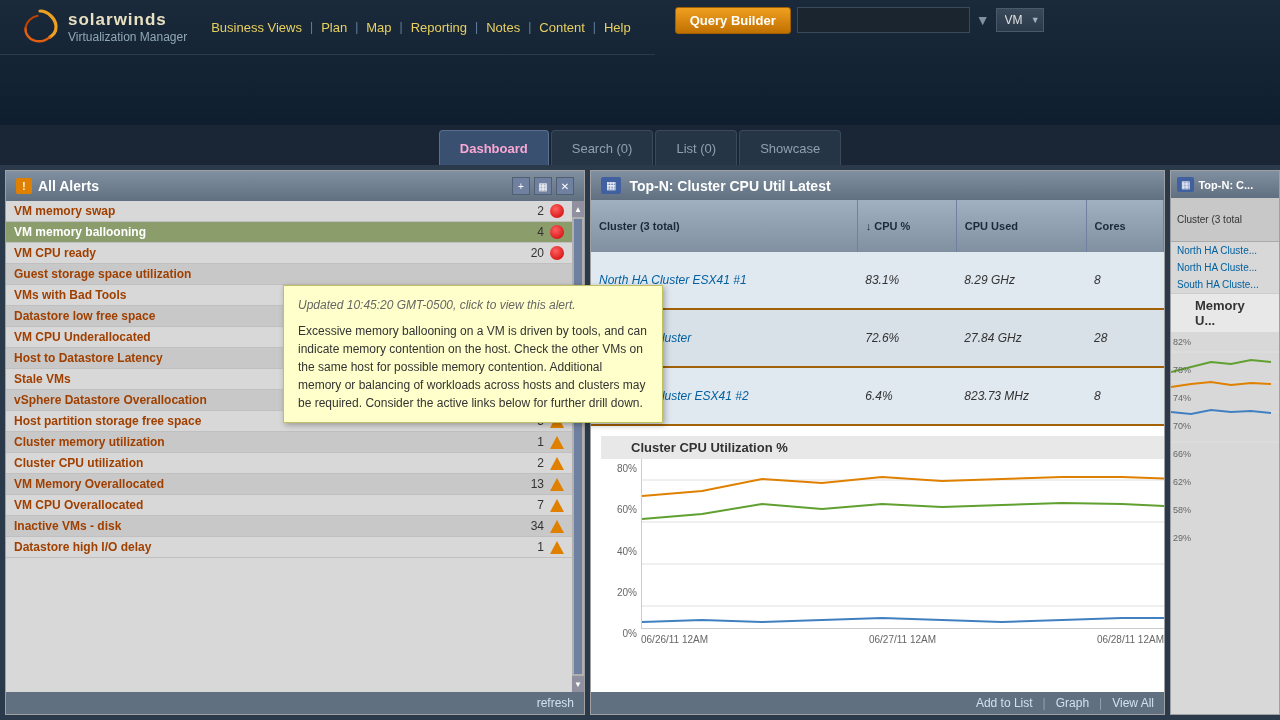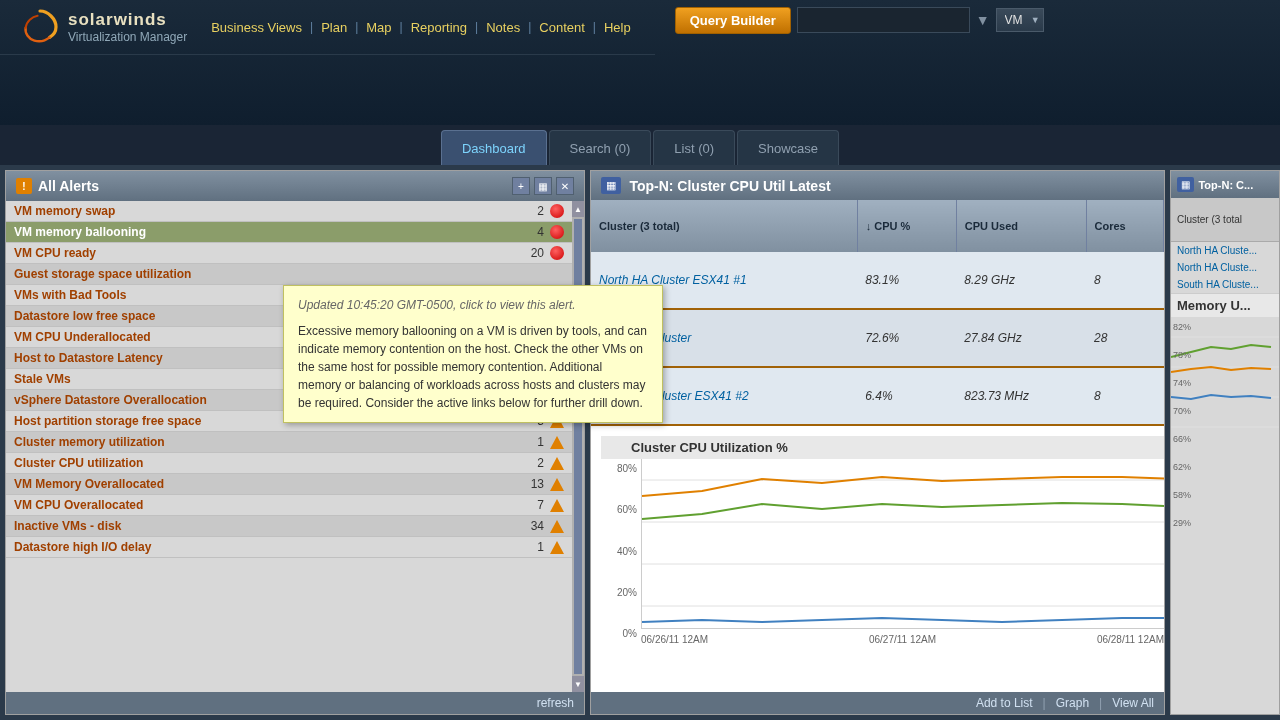--- a/index.html
+++ b/index.html
@@ -14,21 +14,21 @@
     #sub-nav { display: flex; align-items: center; height: 40px; padding: 0 20px; gap: 6px; }
     #query-builder-btn { background: linear-gradient(180deg, #f0a020 0%, #c07000 100%); color: white; padding: 5px 14px; font-size: 13px; font-weight: bold; border: 1px solid #a06000; cursor: pointer; border-radius: 3px; }
     #vm-dropdown { background: linear-gradient(180deg, #3a4a5a 0%, #2a3a4a 100%); color: #e0e0e0; padding: 4px 20px 4px 8px; border: 1px solid #4a5a6a; font-size: 12px; cursor: pointer; appearance: none; position: relative; }
     .dropdown-wrapper { position: relative; display: inline-block; }
     .dropdown-wrapper::after { content: '▼'; color: #a0b0c0; position: absolute; right: 4px; top: 50%; transform: translateY(-50%); font-size: 9px; pointer-events: none; }
     #searchbar { flex: 1; background: #1a2530; border: 1px solid #3a4a5a; color: #c0d0e0; padding: 4px 8px; font-size: 12px; }
 
     
     #tab-bar { background: #1a2535; display: flex; align-items: stretch; height: 40px; padding-top: 5px; justify-content: center; gap: 2px; }
     .tab { padding: 6px 20px; font-size: 13px; cursor: pointer; border-top-left-radius: 4px; border-top-right-radius: 4px; display: flex; align-items: center; }
-    .tab.active { background: #3a5070; color: #7dd3fc; border: 1px solid #5a7090; border-bottom: none; }
+    .tab.active { background: #3a5070; color: #f9a8d4; border: 1px solid #5a7090; border-bottom: none; font-weight: bold; }
     .tab.inactive { background: #253545; color: #90a0b0; border: 1px solid #3a4a5a; border-bottom: none; }
 
     
     #main-content { display: flex; height: calc(720px - 165px); background: #2b3a4a; }
 
     
     #alerts-panel { width: 580px; background: #c8c8c8; display: flex; flex-direction: column; border: 1px solid #a0a0a0; margin: 5px; flex-shrink: 0; }
     #alerts-header { background: linear-gradient(180deg, #8090a0 0%, #607080 100%); color: white; padding: 6px 10px; display: flex; align-items: center; justify-content: space-between; }
     #alerts-title-area { display: flex; align-items: center; gap: 6px; }
     #alerts-title { font-size: 14px; font-weight: bold; color: white; }
@@ -335,21 +335,21 @@
 
   <div id="partial-panel">
     <div id="partial-header">
       <span style="background:#4060a0; padding:2px 4px; font-size:10px; color:white; border-radius:2px;">▦</span>
       <span id="partial-title" style="font-size:11px; color:white; font-weight:bold;">Top-N: C...</span>
     </div>
     <div style="font-size:10px; color:#333; padding:16px 6px; background:#c8c8c8; border-bottom:1px solid #aaa;">Cluster (3 total</div>
     <div style="font-size:10px; color:#0060a0; padding:3px 6px; cursor:pointer;">North HA Cluste...</div>
     <div style="font-size:10px; color:#0060a0; padding:3px 6px; cursor:pointer;">North HA Cluste...</div>
     <div style="font-size:10px; color:#0060a0; padding:3px 6px; cursor:pointer;">South HA Cluste...</div>
-    <div style="font-size:13px; font-weight:bold; color:#333; padding:4px 6px; background:#e8e8e8; border-top:1px solid #ccc;">Memory U...</div>
+    <div style="font-size:13px; font-weight:bold; color:#333; padding:4px 24px; background:#e8e8e8; border-top:1px solid #ccc;">Memory U...</div>
     <div style="flex:1; position:relative;">
       <svg width="100%" height="200">
         <line x1="0" y1="20" x2="100%" y2="20" stroke="#e0e0e0"></line>
         <line x1="0" y1="50" x2="100%" y2="50" stroke="#e0e0e0"></line>
         <line x1="0" y1="80" x2="100%" y2="80" stroke="#e0e0e0"></line>
         <line x1="0" y1="110" x2="100%" y2="110" stroke="#e0e0e0"></line>
         <polyline points="0,40 20,35 40,30 60,32 80,28 100,30" fill="none" stroke="#60a030" stroke-width="2"></polyline>
         <polyline points="0,55 20,52 40,50 60,53 80,51 100,52" fill="none" stroke="#e08000" stroke-width="2"></polyline>
         <polyline points="0,80 20,82 40,78 60,80 80,79 100,81" fill="none" stroke="#4080c0" stroke-width="2"></polyline>
       </svg>

